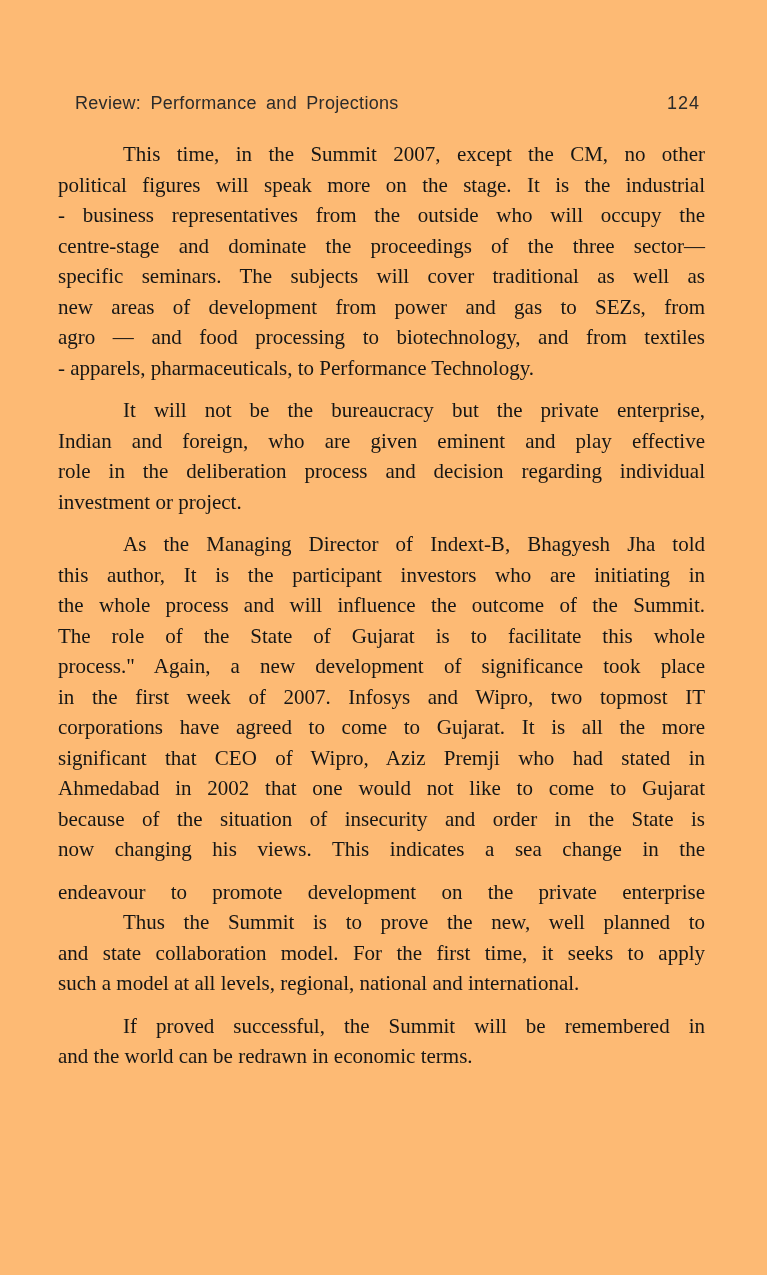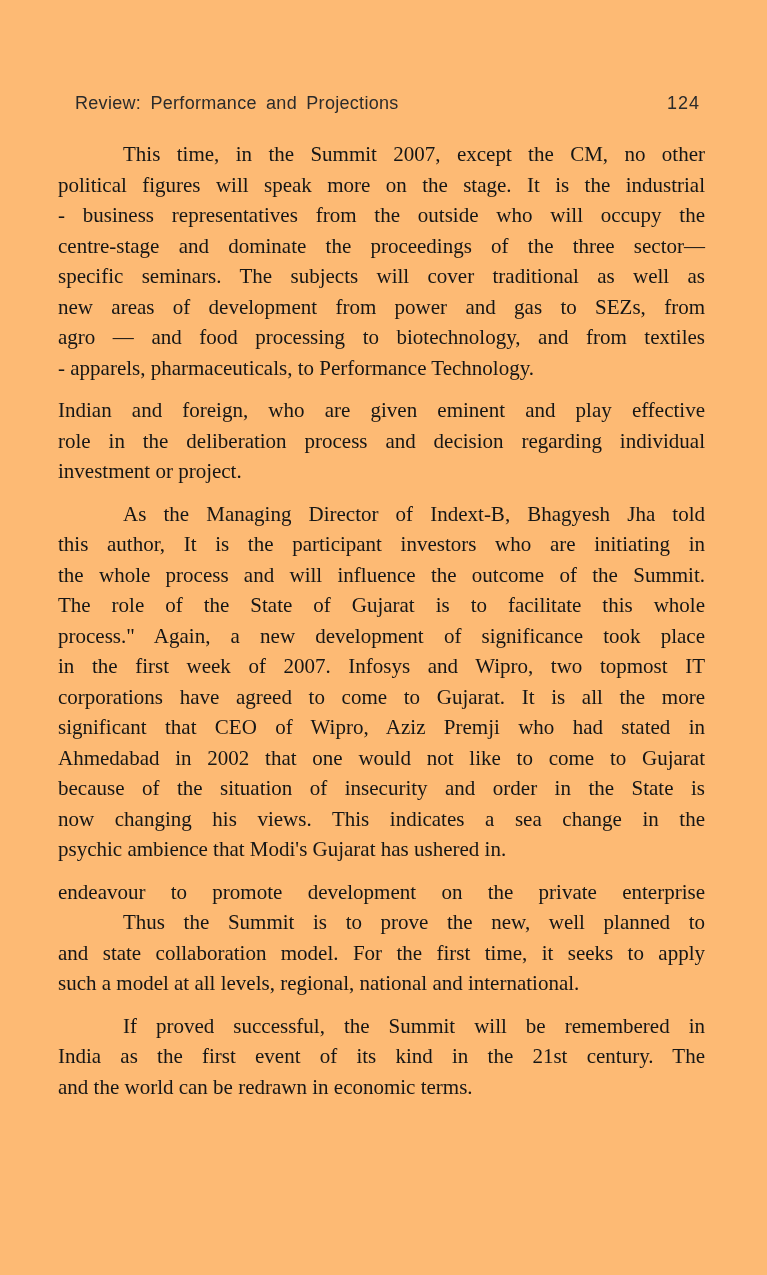--- a/index.html
+++ b/index.html
@@ -73,43 +73,42 @@
         <span class="line first">This time, in the Summit 2007, except the CM, no other</span>
         <span class="line">political figures will speak more on the stage. It is the industrial</span>
         <span class="line">- business representatives from the outside who will occupy the</span>
         <span class="line">centre-stage and dominate the proceedings of the three sector—</span>
         <span class="line">specific seminars. The subjects will cover traditional as well as</span>
         <span class="line">new areas of development from power and gas to SEZs, from</span>
         <span class="line">agro — and food processing to biotechnology, and from textiles</span>
         <span class="line last">- apparels, pharmaceuticals, to Performance Technology.</span>
       </p>
       <p class="para">
+        <span class="line first">It will not be the bureaucracy but the private enterprise,</span>
         <span class="line">Indian and foreign, who are given eminent and play effective</span>
         <span class="line">role in the deliberation process and decision regarding individual</span>
         <span class="line last">investment or project.</span>
       </p>
       <p class="para">
         <span class="line first">As the Managing Director of Indext-B, Bhagyesh Jha told</span>
         <span class="line">this author, It is the participant investors who are initiating in</span>
         <span class="line">the whole process and will influence the outcome of the Summit.</span>
         <span class="line">The role of the State of Gujarat is to facilitate this whole</span>
         <span class="line">process." Again, a new development of significance took place</span>
         <span class="line">in the first week of 2007. Infosys and Wipro, two topmost IT</span>
         <span class="line">corporations have agreed to come to Gujarat. It is all the more</span>
         <span class="line">significant that CEO of Wipro, Aziz Premji who had stated in</span>
         <span class="line">Ahmedabad in 2002 that one would not like to come to Gujarat</span>
         <span class="line">because of the situation of insecurity and order in the State is</span>
         <span class="line">now changing his views. This indicates a sea change in the</span>
-        <span class="line last">psychic ambience that Modi's Gujarat has ushered in.</span>
       </p>
       <p class="para">
         <span class="line">endeavour to promote development on the private enterprise</span>
         <span class="line first">Thus the Summit is to prove the new, well planned to</span>
         <span class="line">and state collaboration model. For the first time, it seeks to apply</span>
         <span class="line last">such a model at all levels, regional, national and international.</span>
       </p>
       <p class="para">
         <span class="line first">If proved successful, the Summit will be remembered in</span>
-        <span class="line">India as the first event of its kind in the 21st century. The</span>
         <span class="line last">and the world can be redrawn in economic terms.</span>
       </p>
     </div>
 </div>
 
 </body></html>

